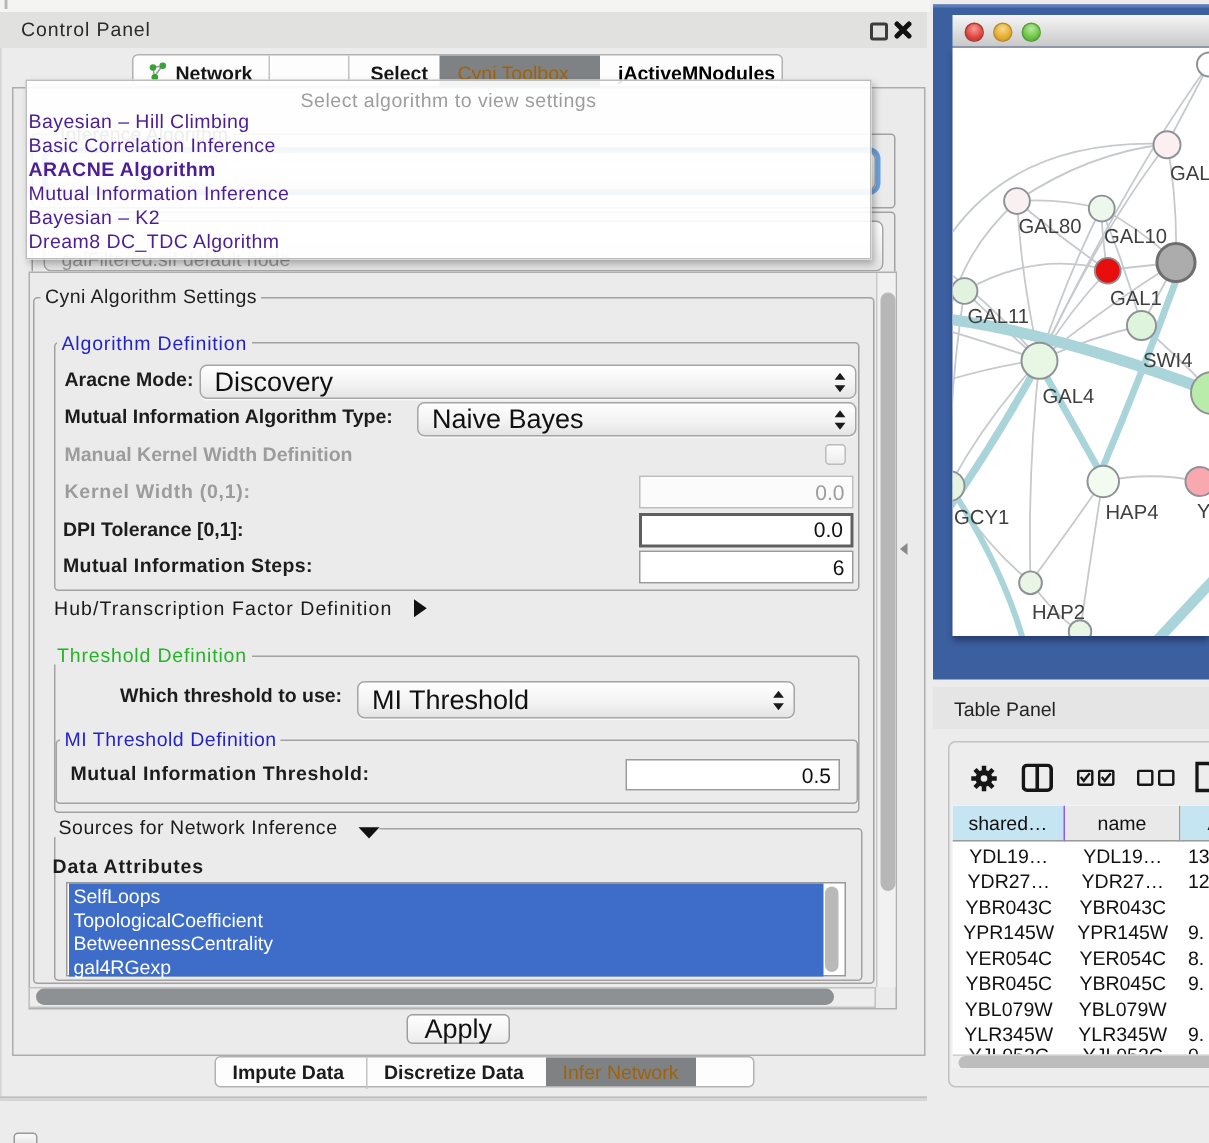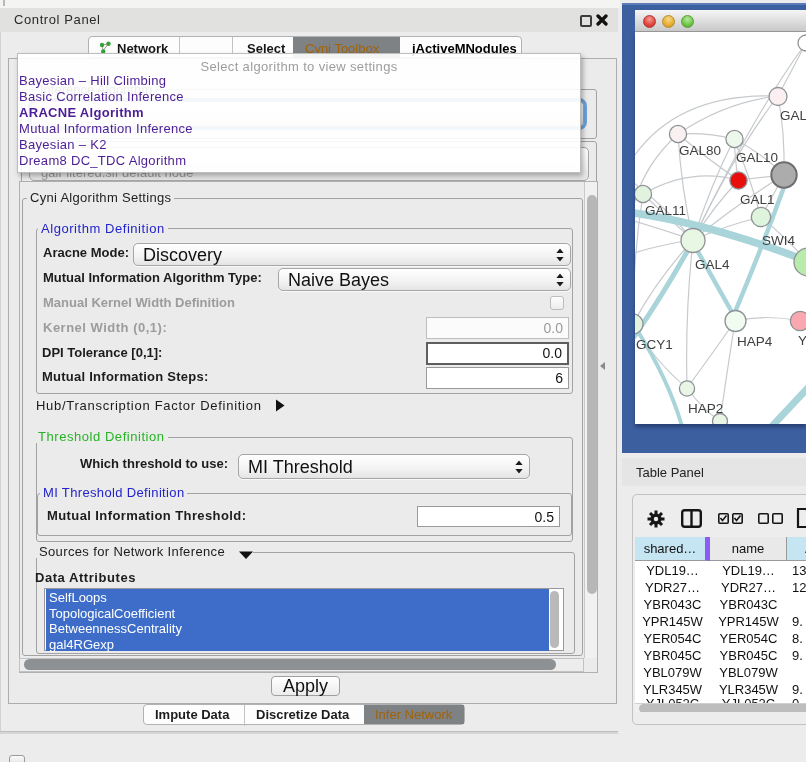--- a/index.html
+++ b/index.html
@@ -124,21 +124,21 @@
     </div>
 
     <div class="abs" style="left:575px;top:123px;width:13px;height:476px;background:#f1f1f1;border-left:1px solid #c9c9c9;box-sizing:border-box;"></div>
     <div class="abs" style="left:578px;top:136px;width:10px;height:399px;background:#b7b7b7;border-radius:6px;"></div>
     <div class="abs" style="left:10px;top:599px;width:565px;height:14px;background:#ededed;border:1px solid #c2c2c2;box-sizing:border-box;"></div>
     <div class="abs" style="left:15px;top:600px;width:532px;height:11px;background:#8e9194;border-radius:6px;"></div>
 
     <div class="abs" style="left:262px;top:617px;width:67px;height:18px;background:linear-gradient(#ffffff,#ececec);border:1px solid #9f9f9f;border-radius:4px;text-align:center;line-height:18px;font-size:18px;color:#111;">Apply</div>
   </div>
 
-  <div class="abs" style="left:143px;top:704px;width:322px;height:21px;background:#fdfdfd;border:1px solid #b2b2b2;border-radius:4px;box-sizing:border-box;text-decoration:underline;">
+  <div class="abs" style="left:143px;top:704px;width:360px;height:21px;background:#fdfdfd;border:1px solid #b2b2b2;border-radius:4px;box-sizing:border-box;text-decoration:underline;">
     <div class="abs" style="left:100px;top:0;width:1px;height:21px;background:#c3c3c3;"></div>
     <div class="abs" style="left:220px;top:0;width:100px;height:19px;background:#7f8285;"></div>
     <div class="abs b13" style="left:11px;top:2px;">Impute Data</div>
     <div class="abs b13" style="left:112px;top:2px;">Discretize Data</div>
     <div class="abs r13" style="left:231px;top:2px;color:#a16207;">Infer Network</div>
   </div>
   <div class="abs" style="left:0;top:731px;width:618px;height:2px;background:#d6d6d6;border-top:1px solid #bdbdbd;"></div>
 </div>
 
 <div class="abs" style="left:600px;top:362px;width:0;height:0;border-top:4px solid transparent;border-bottom:4px solid transparent;border-right:5px solid #8a8a8a;"></div>
@@ -263,21 +263,21 @@
   </svg>
   <svg class="abs" style="left:125px;top:18px;" width="26" height="11" viewBox="0 0 26 11">
     <rect x="0.8" y="0.8" width="9.4" height="9.4" rx="1" fill="none" stroke="#161616" stroke-width="1.6"></rect>
     <rect x="14.8" y="0.8" width="9.4" height="9.4" rx="1" fill="none" stroke="#161616" stroke-width="1.6"></rect>
   </svg>
   <svg class="abs" style="left:163px;top:12px;" width="17" height="22" viewBox="0 0 17 22">
     <path d="M2 2 L10 2 L15 7 L15 20 L2 20 Z" fill="none" stroke="#161616" stroke-width="2.2"></path>
   </svg>
 
   <div class="abs" style="left:2px;top:42px;width:176px;height:175px;background:#fff;overflow:hidden;font-size:13px;color:#111;">
-    <div class="abs" style="left:0;top:0;width:75px;height:24px;background:#c6e5f2;border-right:5px solid #8b5cf6;border-bottom:1px solid #9b9b9b;box-sizing:border-box;text-align:center;line-height:23px;">shared…</div>
+    <div class="abs" style="left:0;top:0;width:75px;height:24px;background:#c6e5f2;border-right:1px solid #8b5cf6;border-bottom:1px solid #9b9b9b;box-sizing:border-box;text-align:center;line-height:23px;">shared…</div>
     <div class="abs" style="left:75px;top:0;width:77px;height:24px;background:#e9e9e9;border-right:1px solid #9b9b9b;border-bottom:1px solid #9b9b9b;box-sizing:border-box;text-align:center;line-height:23px;">name</div>
     <div class="abs" style="left:152px;top:0;width:24px;height:24px;background:#c6e5f2;border-bottom:1px solid #9b9b9b;box-sizing:border-box;line-height:23px;padding-left:18px;">A</div>
     <div class="abs" style="left:0;top:25px;width:75px;line-height:17px;text-align:center;">YDL19…<br>YDR27…<br>YBR043C<br>YPR145W<br>YER054C<br>YBR045C<br>YBL079W<br>YLR345W</div>
     <div class="abs" style="left:75px;top:25px;width:77px;line-height:17px;text-align:center;">YDL19…<br>YDR27…<br>YBR043C<br>YPR145W<br>YER054C<br>YBR045C<br>YBL079W<br>YLR345W</div>
     <div class="abs" style="left:157px;top:25px;width:24px;line-height:17px;">13<br>12<br>&nbsp;<br>9.<br>8.<br>9.<br>&nbsp;<br>9.</div>
     <div class="abs" style="left:0;top:158px;width:176px;height:8px;overflow:hidden;">
       <div class="abs" style="left:0;top:0;width:75px;text-align:center;line-height:17px;">YJL052C</div>
       <div class="abs" style="left:75px;top:0;width:77px;text-align:center;line-height:17px;">YJL052C</div>
       <div class="abs" style="left:157px;top:0;width:24px;line-height:17px;">0.</div>
     </div>

